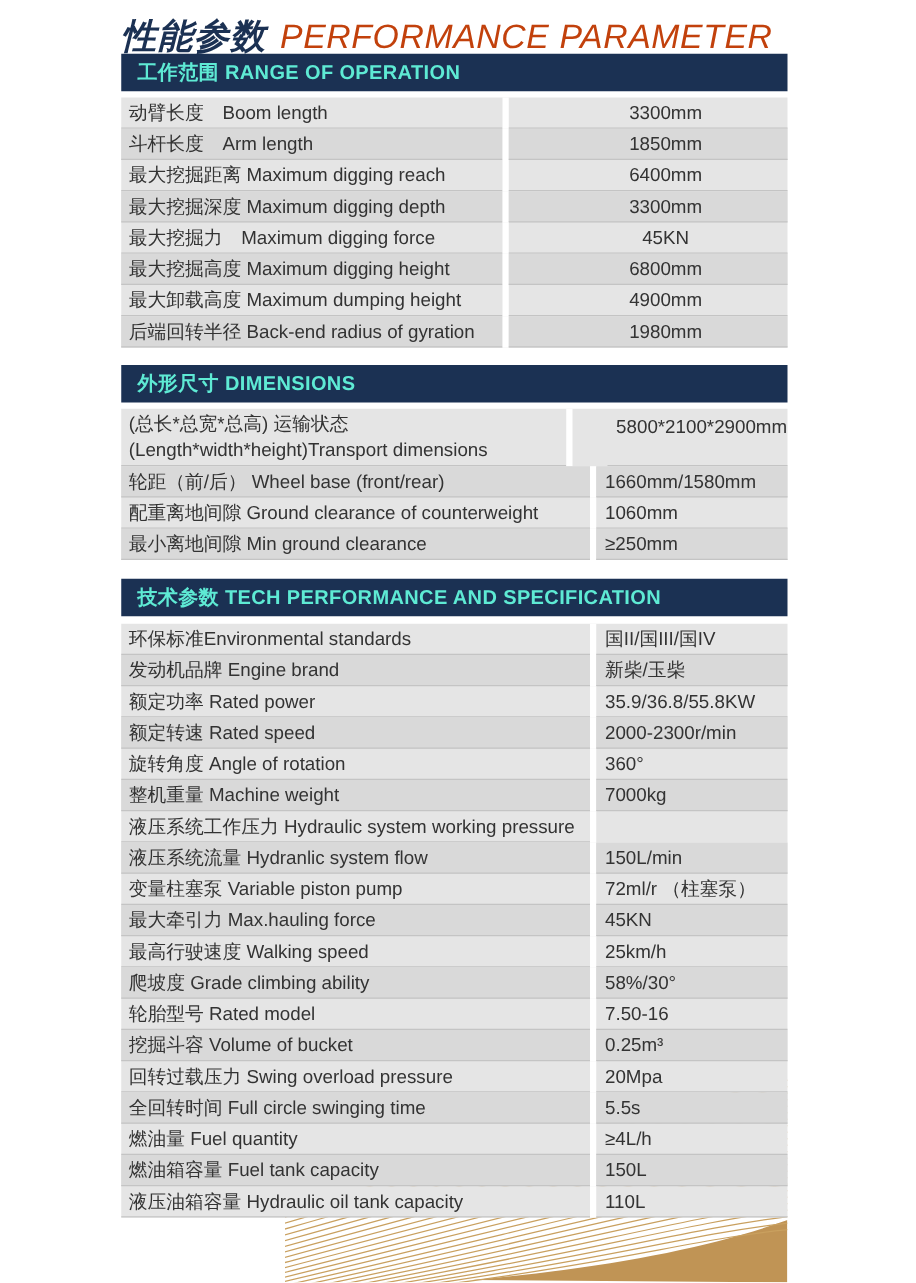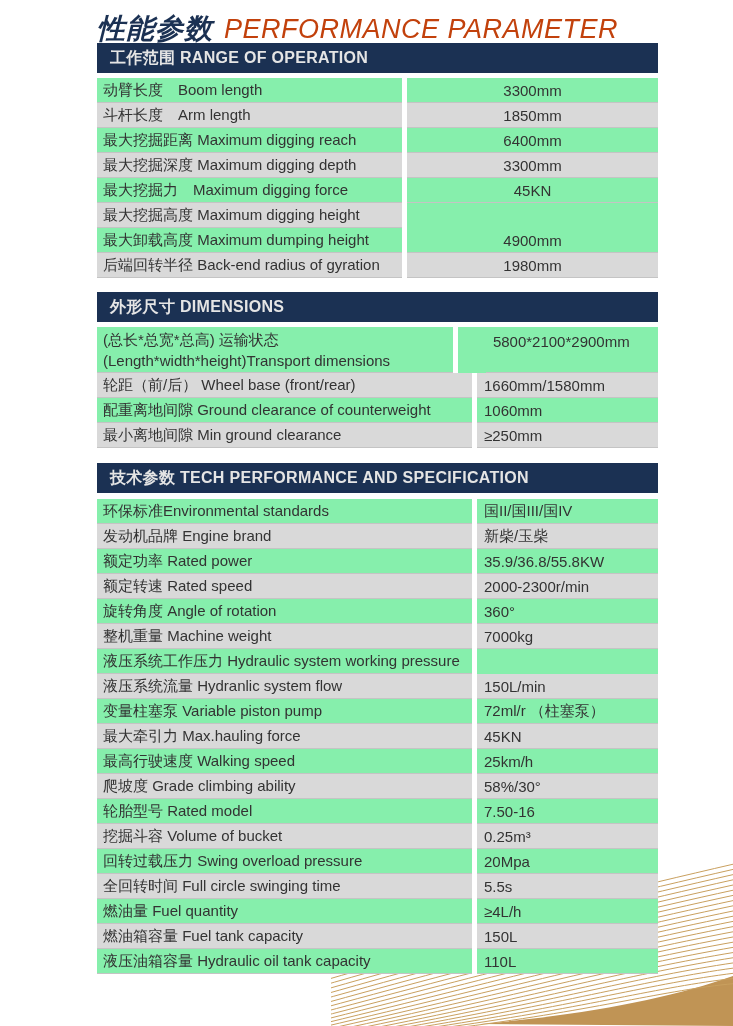--- a/index.html
+++ b/index.html
@@ -1,42 +1,42 @@
 <!DOCTYPE html>
 <html><head>
 <meta charset="utf-8">
 <style>
   * { box-sizing: border-box; }
   html,body { margin:0; padding:0; }
   body {
     width:733px; height:1026px; background:#ffffff; overflow:hidden;
     font-family:"Liberation Sans","DejaVu Sans",sans-serif;
   }
-  .page { position:relative; width:733px; height:1026px; overflow:hidden; background:#fff; }
+  .page { position:relative; width:630px; height:1026px; overflow:hidden; background:#fff; }
 
   
   .corner-decor { position:absolute; right:0; bottom:0; z-index:1; pointer-events:none; }
 
   .content { position:absolute; left:97px; top:0; width:561px; z-index:2; }
 
   .title { margin:0; padding-top:13px; height:43px; display:flex; gap:11px; align-items:flex-end; }
   .title-zh { font-size:28px; font-weight:bold; font-style:italic; color:#1b3153; letter-spacing:1px; line-height:1; }
   .title-en { font-size:27px; font-weight:normal; font-style:italic; color:#c2410c; letter-spacing:0.5px; line-height:1; }
 
   .sec-header {
-    height:30px; background:#1b3153; color:#e5e5e5;
+    height:30px; background:#1b3153; color:#5eead4;
     font-weight:bold; font-size:16px; letter-spacing:0.3px;
     display:flex; align-items:center; padding-left:13px;text-align:center;
   }
   .rows { margin-top:5px; }
   .rows.after-gap { margin-top:6px; }
   .sec1-block { margin-bottom:14px; }
   .sec2-block { margin-bottom:15px; }
 
-  .row { display:flex; height:25px; background:#86efac; }
+  .row { display:flex; height:25px; background:#e5e5e5; }
   .cell {
     border-bottom:1px solid #c4c4c4;
     display:flex; align-items:center;
     font-size:15px; color:#333333; white-space:nowrap; overflow:hidden;
   }
   .label { padding-left:6px; }
   .colgap { width:5px; background:#fff; }
 
   
   .rows .row:nth-child(even) .cell { background:#d9d9d9; }
@@ -119,20 +119,21 @@
           <div class="cell value">3300mm</div>
         </div>
         <div class="row">
           <div class="cell label">最大挖掘力　Maximum digging force</div>
             <div class="colgap"></div>
           <div class="cell value">45KN</div>
         </div>
         <div class="row">
           <div class="cell label">最大挖掘高度 Maximum digging height</div>
             <div class="colgap"></div>
+          <div class="cell value">6800mm</div>
         </div>
         <div class="row">
           <div class="cell label">最大卸载高度 Maximum dumping height</div>
             <div class="colgap"></div>
           <div class="cell value">4900mm</div>
         </div>
         <div class="row">
           <div class="cell label">后端回转半径 Back-end radius of gyration</div>
             <div class="colgap"></div>
           <div class="cell value">1980mm</div>

